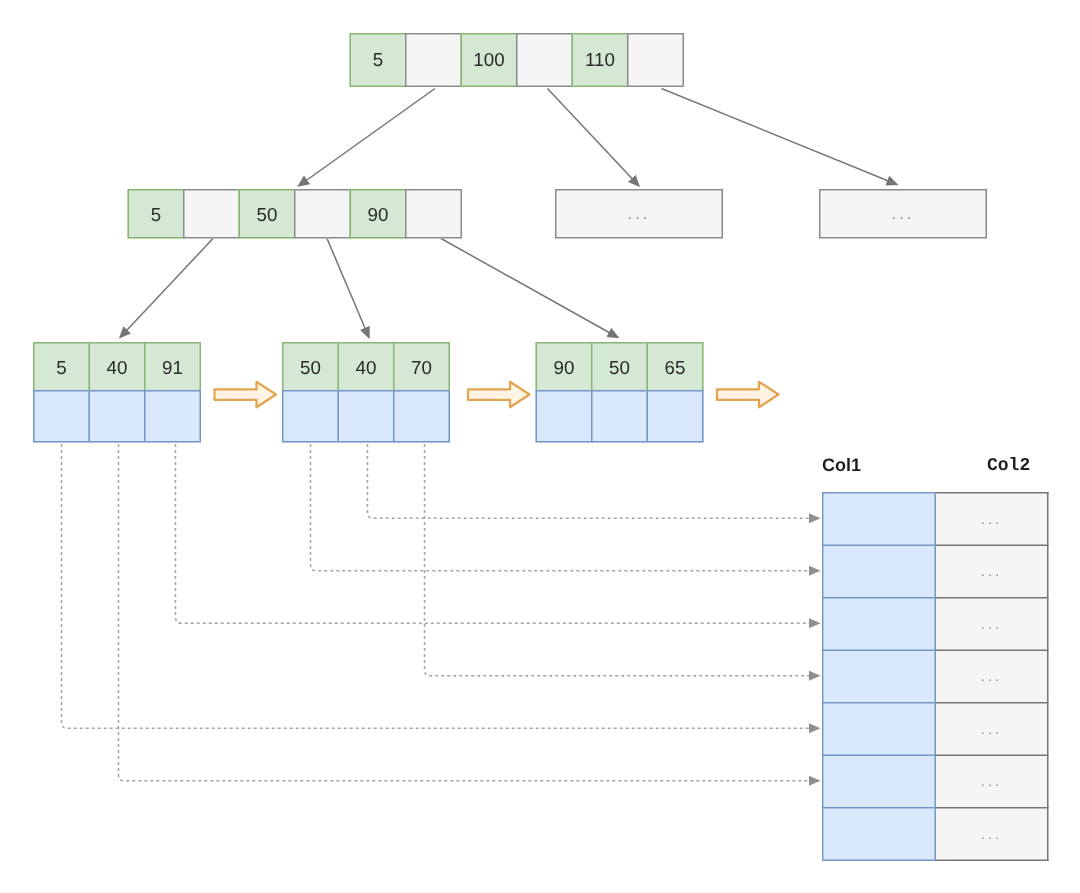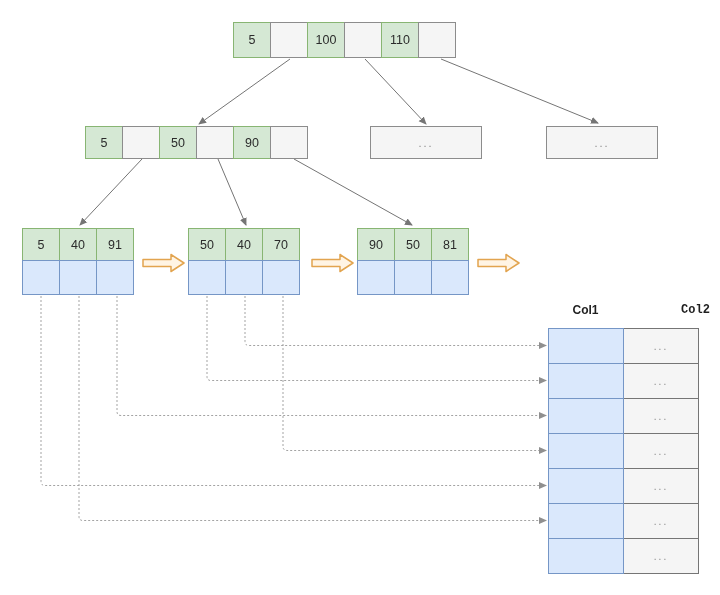--- a/index.html
+++ b/index.html
@@ -29,21 +29,21 @@
     display:flex; align-items:center; justify-content:center;
     font-size:11px; color:#8a8a8a; letter-spacing:2px;
   }
 
   .leaf { position:absolute; z-index:1; }
   .leaf .row { display:flex; }
   .leaf .row.bottom { margin-top:-1px; }
 
   
   .col-header {
-    position:absolute; width:75px; text-align:center; z-index:1;
+    position:absolute; width:75px; text-align:left; z-index:1;
     font-size:12px; font-weight:bold; color:#1f1f1f;
   }
   #record-table { position:absolute; left:548px; top:328px; border-collapse:collapse; z-index:1; }
   #record-table td { box-sizing:border-box; width:75px; height:35px; padding:0; text-align:center; }
   #record-table td.c1 { background:#dae8fc; border:1px solid #7596c6; }
   #record-table td.c2 { background:#f5f5f5; border:1px solid #757575;
                         font-size:10px; color:#8a8a8a; letter-spacing:2px; }
 
   .tree-edge { stroke:#757575; stroke-width:1; fill:none; }
   .rec-edge  { stroke:#a3a3a3; stroke-width:1; fill:none; stroke-dasharray:2 2; }
@@ -128,21 +128,21 @@
       <div class="cell rec h35"></div>
       <div class="cell rec h35"></div>
       <div class="cell rec h35"></div>
     </div>
   </div>
 
   <div class="leaf" style="left:357px; top:228px;">
     <div class="row">
       <div class="cell key h33">90</div>
       <div class="cell key h33">50</div>
-      <div class="cell key h33">81</div>
+      <div class="cell key h33">65</div>
     </div>
     <div class="row bottom">
       <div class="cell rec h35"></div>
       <div class="cell rec h35"></div>
       <div class="cell rec h35"></div>
     </div>
   </div>
 
   <div class="col-header" style="left:548px; top:303px;">Col1</div>
   <div class="col-header" style="left:658px; top:303px;font-family:Liberation Mono, monospace;">Col2</div>

